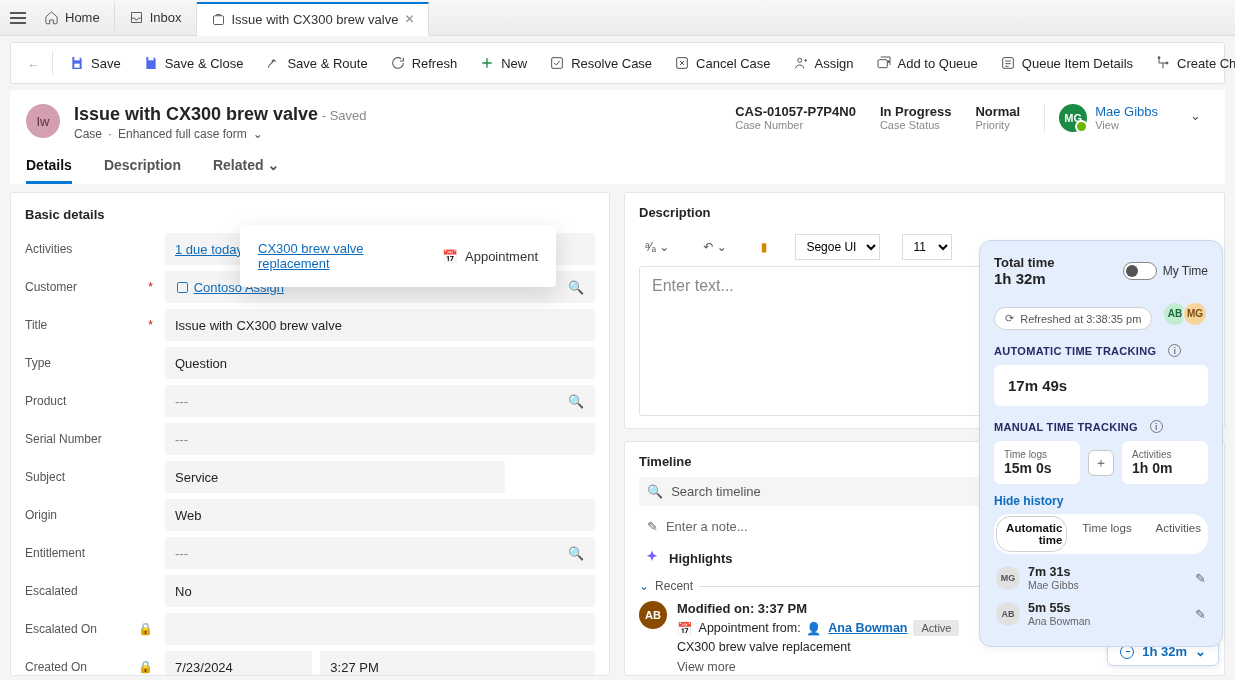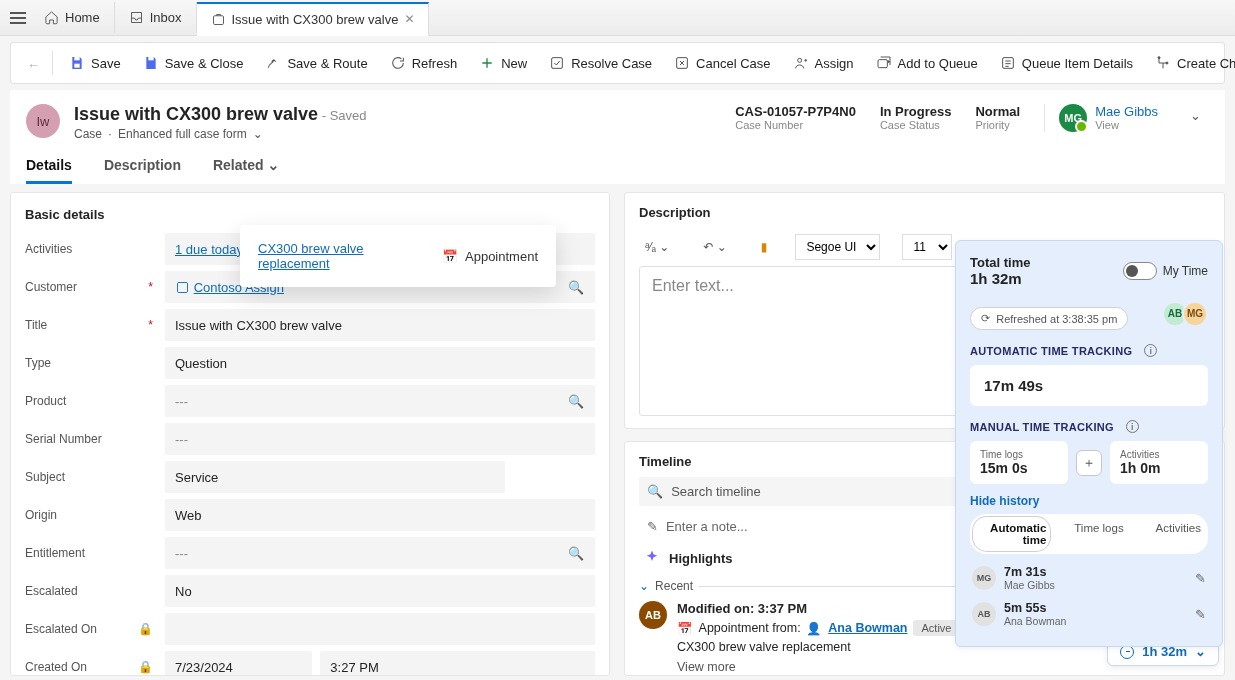--- a/index.html
+++ b/index.html
@@ -80,21 +80,21 @@
 .tl-item { display:flex; gap:10px; padding-top:8px; }
 .tl-avatar { width:28px; height:28px; border-radius:50%; background:#8a4a00; color:#fff; font-size:11px; display:flex; align-items:center; justify-content:center; font-weight:600;}
 .tl-body { flex:1; font-size:12.5px; }
 .tl-body .mod { font-weight:600; font-size:13px;}
 .tl-body .appt { margin-top:4px; display:flex; align-items:center; gap:6px;}
 .tl-body .who { color:#0f6cbd; text-decoration:underline; font-weight:600;}
 .status-pill { background:#e8e8e8; color:#555; font-size:11px; padding:2px 8px; border-radius:3px;}
 .viewmore { color:#555; margin-top:6px; font-size:12.5px;}
 
 
-.time-pane { position:absolute; right:12px; top:240px; width:268px; background:#e5eefc; border:1px solid #c7d8ef; border-radius:6px; padding:14px; z-index:40; box-shadow:0 2px 6px rgba(0,0,0,.06);}
+.time-pane { position:absolute; right:12px; top:240px; width:244px; background:#e5eefc; border:1px solid #c7d8ef; border-radius:12px; padding:14px; z-index:40; box-shadow:0 2px 6px rgba(0,0,0,.06);}
 .tp-head { display:flex; align-items:center; }
 .tp-head .txt .lbl { font-size:13px; font-weight:600;}
 .tp-head .txt .val { font-size:15px; font-weight:700; }
 .toggle { width:34px; height:18px; border-radius:10px; border:1px solid #888; background:#fff; position:relative; margin-left:auto; margin-right:6px;}
 .toggle::after{content:""; width:12px; height:12px; background:#555; border-radius:50%; position:absolute; top:2px; left:2px;}
 .mytime { font-size:12px; color:#333;}
 .refresh-pill { background:#fff; border:1px solid #d1d1d1; border-radius:14px; padding:4px 10px; font-size:11px; color:#555; display:inline-flex; align-items:center; gap:6px; margin-top:10px;}
 .avatars { margin-left:auto; display:flex; }
 .av { width:26px; height:26px; border-radius:50%; display:flex; align-items:center; justify-content:center; font-size:10px; font-weight:700; border:2px solid #e5eefc;}
 .av.ab { background:#c1ecd1; color:#1a6b3a;}

